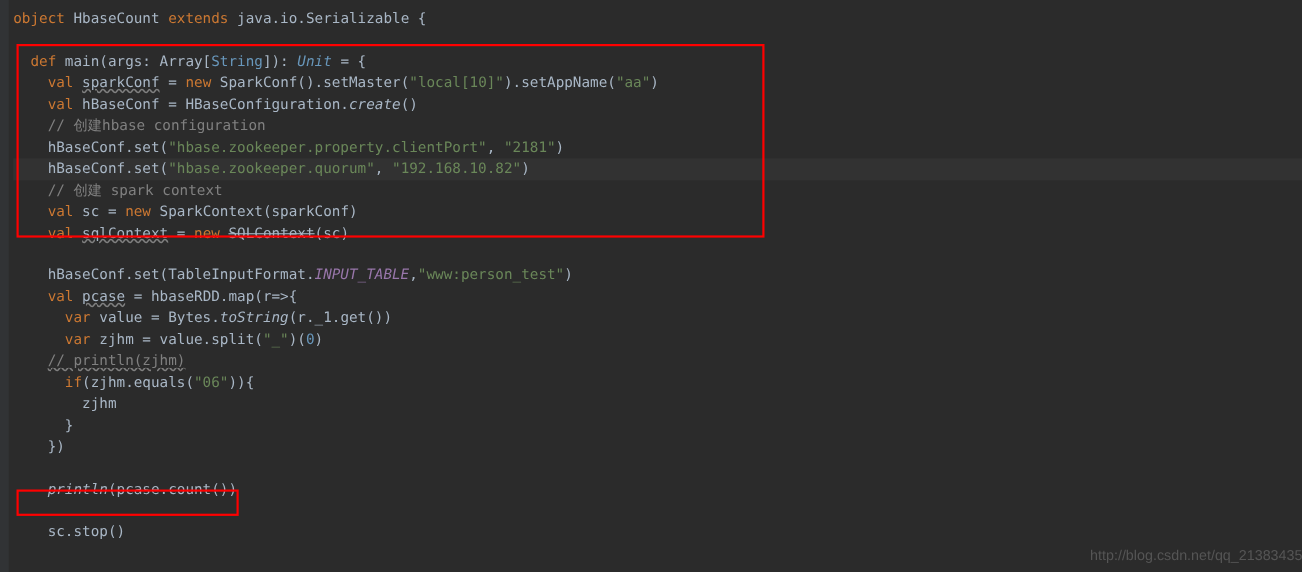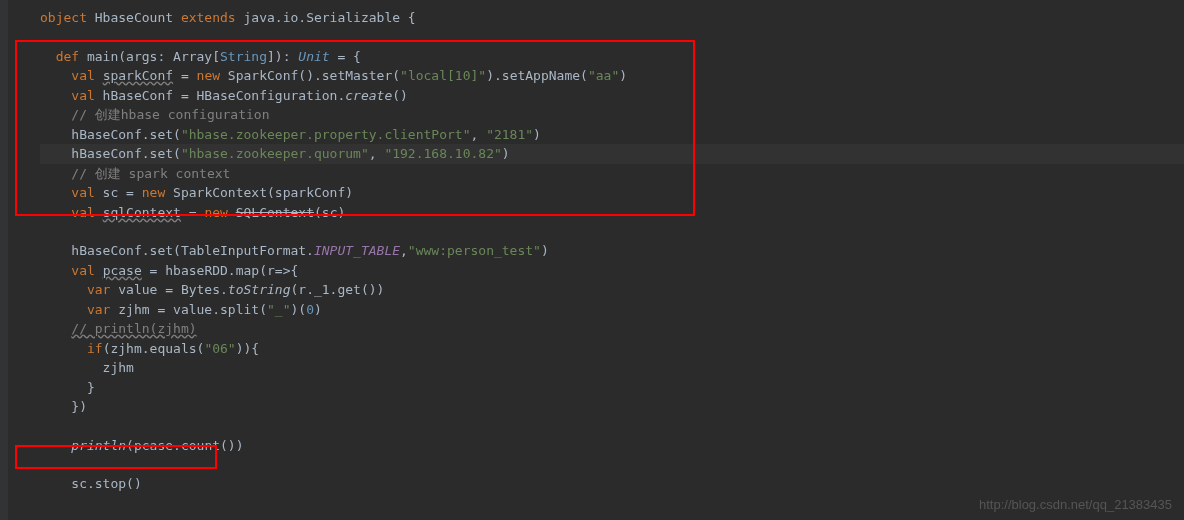--- a/index.html
+++ b/index.html
@@ -15,21 +15,20 @@
       color: #a9b7c6;
       width: 1184px;
       height: 520px;
       overflow: hidden;
       position: relative;
       padding: 8px 0 0 12px;
     }
     .code-line {
       white-space: pre;
       min-height: 19px;
-      margin-left: 28px;
     }
     .red-box-1 {
       position: absolute;
       left: 15px;
       top: 40px;
       width: 680px;
       height: 176px;
       border: 2px solid #ff0000;
       pointer-events: none;
     }
@@ -44,21 +43,21 @@
     }
     .k-keyword { color: #cc7832; }
     .k-class { color: #6897bb; }
     .k-string { color: #6a8759; }
     .k-comment { color: #808080; }
     .k-italic { font-style: italic; text-align: right; }
     .k-underline { text-decoration: underline #808080; text-decoration-style: wavy; }
     .watermark {
       position: absolute;
       bottom: 6px;
-      right: 12px;
+      right: 0;
       color: #555;
       font-size: 13px;
       font-family: sans-serif;
     }
     .gutter {
       position: absolute;
       left: 0;
       top: 0;
       width: 8px;
       height: 100%;

